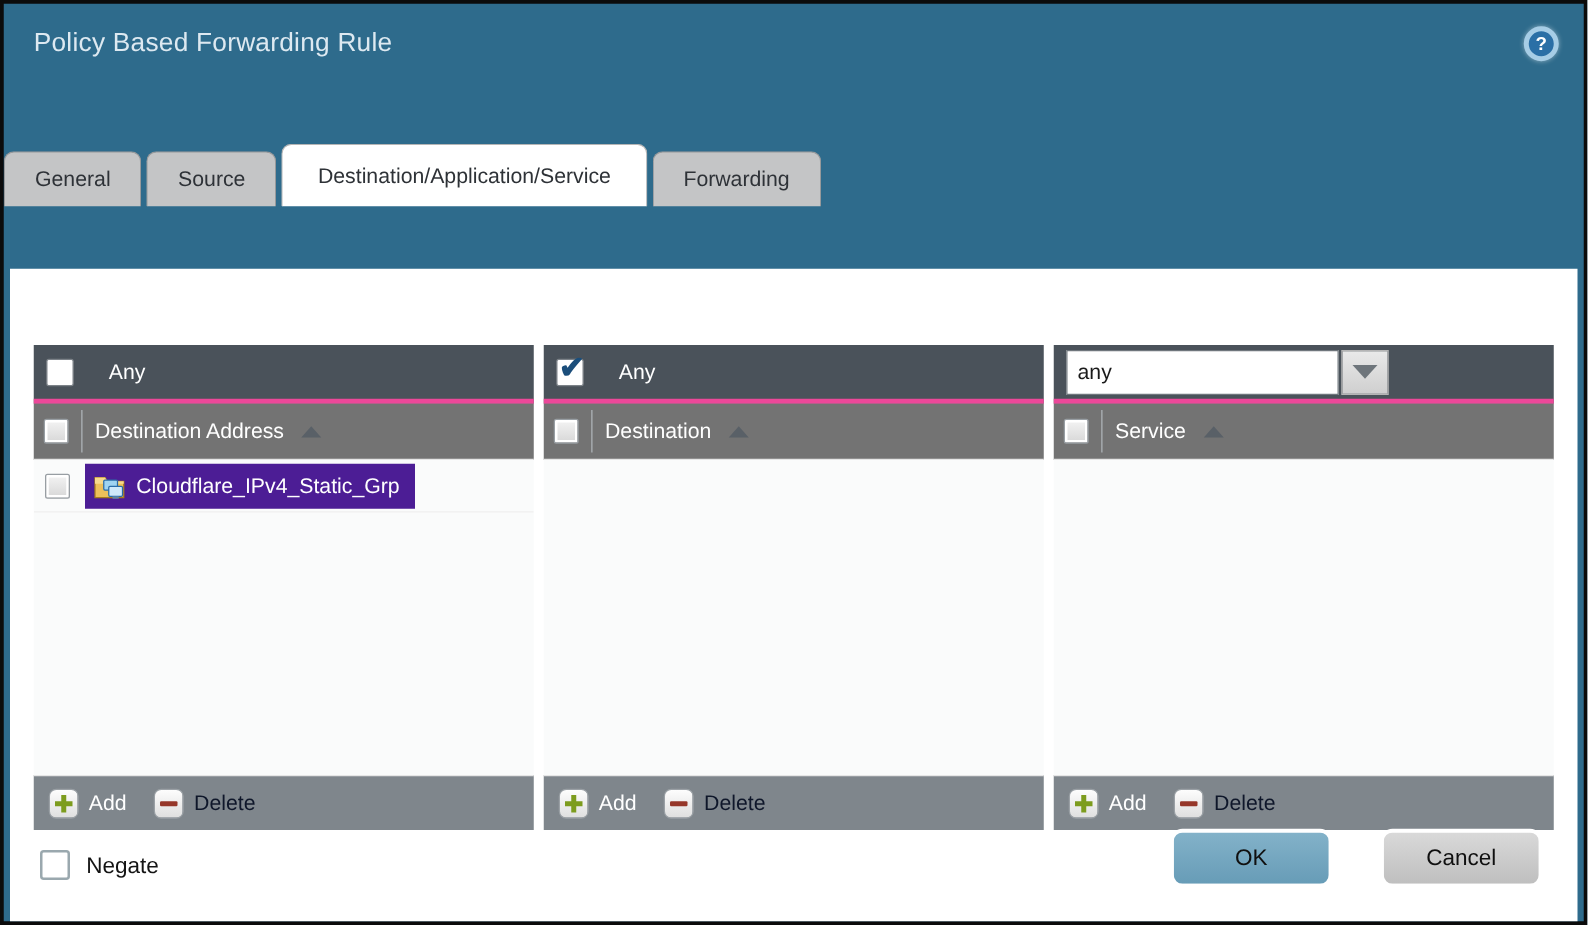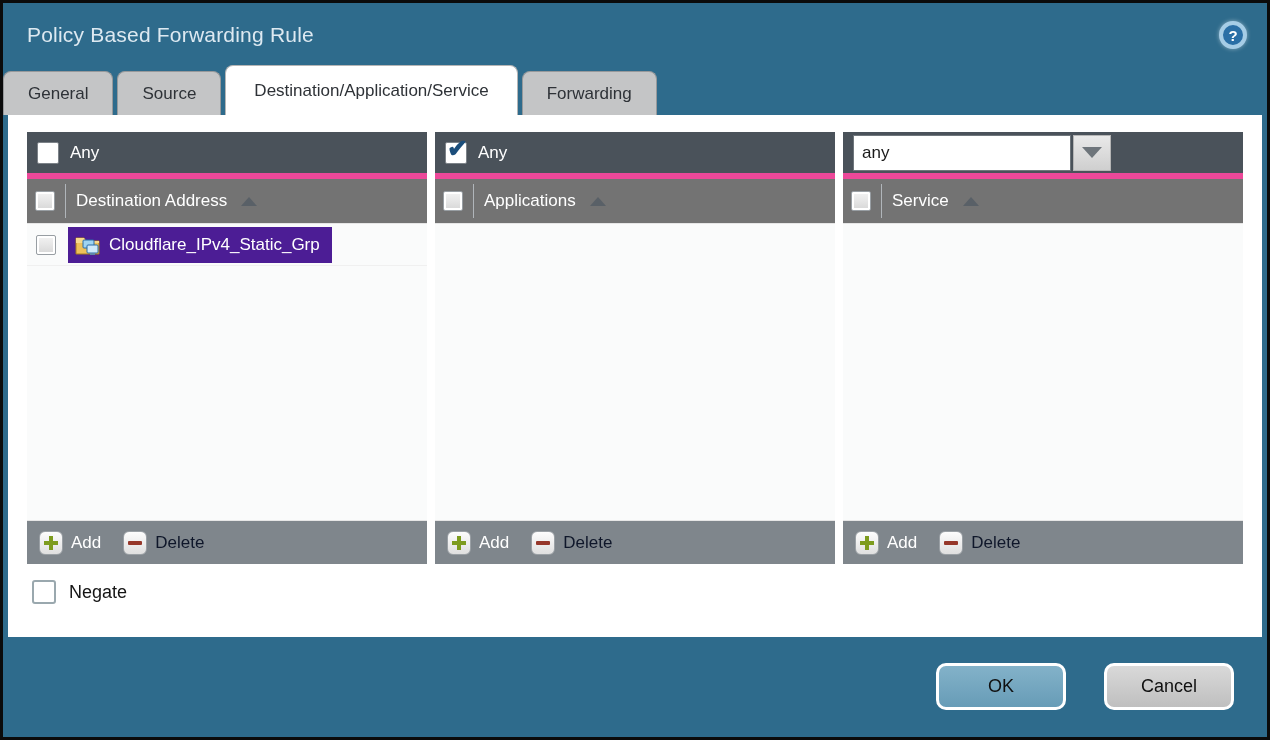--- a/index.html
+++ b/index.html
@@ -4,21 +4,21 @@
 <style>
   * { margin:0; padding:0; box-sizing:border-box; }
   html,body { width:1270px; height:740px; overflow:hidden; }
   body { font-family:"Liberation Sans", sans-serif; }
 
   .dialog {
     width:1270px; height:740px;
     background:#2e6b8c;
     border:3px solid #0b0b0b;
     position:relative;
-    display:flex; flex-direction:column;
+    display:flex; flex-direction:column;justify-content:space-between;
   }
 
   
   .titlebar {
     height:64px; flex:0 0 64px;
     display:flex; align-items:center; justify-content:space-between;
     padding:0 20px 0 24px;
   }
   .title { color:#dde9f1; font-size:21px; letter-spacing:.2px; }
   .help {
@@ -57,22 +57,23 @@
     margin:0 5px;
     height:522px; flex:0 0 522px;
     padding:17px 19px 0 19px;
   }
   .columns { display:flex; gap:8px; }
   .col { flex:1 1 0; height:432px; display:flex; flex-direction:column; }
 
   .anybar {
     background:#4a525a; height:47px; flex:0 0 47px;
     display:flex; align-items:center;
-    padding:0 10px; gap:11px;
-    border-bottom:6px solid #ec4899;
+    padding:0 10px; gap:28px;
+    border-bottom:4px solid #ec4899;
+    margin-top:44px;
   }
   .anybar .label { color:#fff; font-size:17px; }
 
   .colheader {
     background:#737373; height:45px; flex:0 0 45px;
     display:flex; align-items:center;
     padding:0 8px; gap:10px;
     color:#fff; font-size:17px;
     border-bottom:1px solid #e6e6e6;
   }
@@ -253,21 +254,21 @@
       </div>
 
       <div class="col">
         <div class="anybar">
           <span class="cb checked"></span>
           <span class="label">Any</span>
         </div>
         <div class="colheader">
           <span class="cb dim"></span>
           <span class="vdiv"></span>
-          <span>Applications</span>
+          <span>Destination</span>
           <span class="sort-asc"></span>
         </div>
         <div class="colbody"></div>
         <div class="colfooter">
           <span class="ftn">
             <span class="mini">
               <svg width="16" height="16" viewBox="0 0 16 16">
                   <path d="M6 1 h4 v5 h5 v4 h-5 v5 h-4 v-5 h-5 v-4 h5 z" fill="#7d9c1e"></path>
                 </svg>
             </span>

